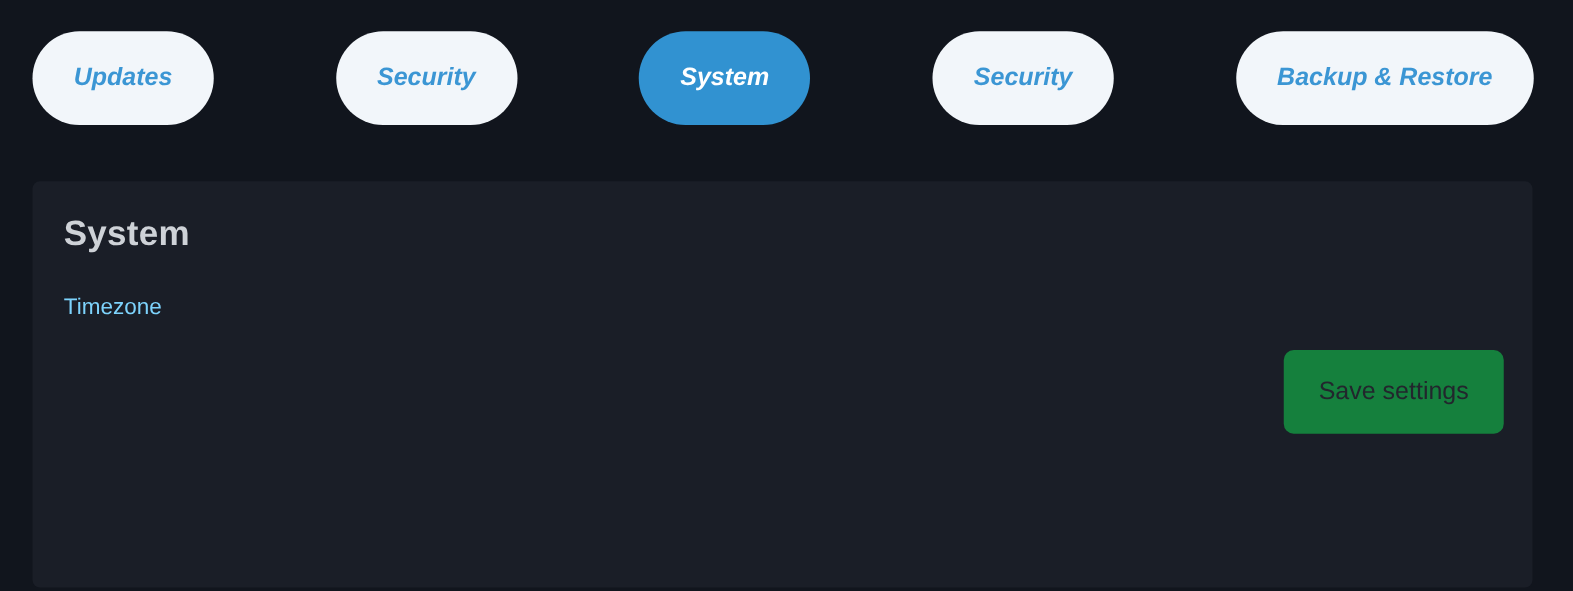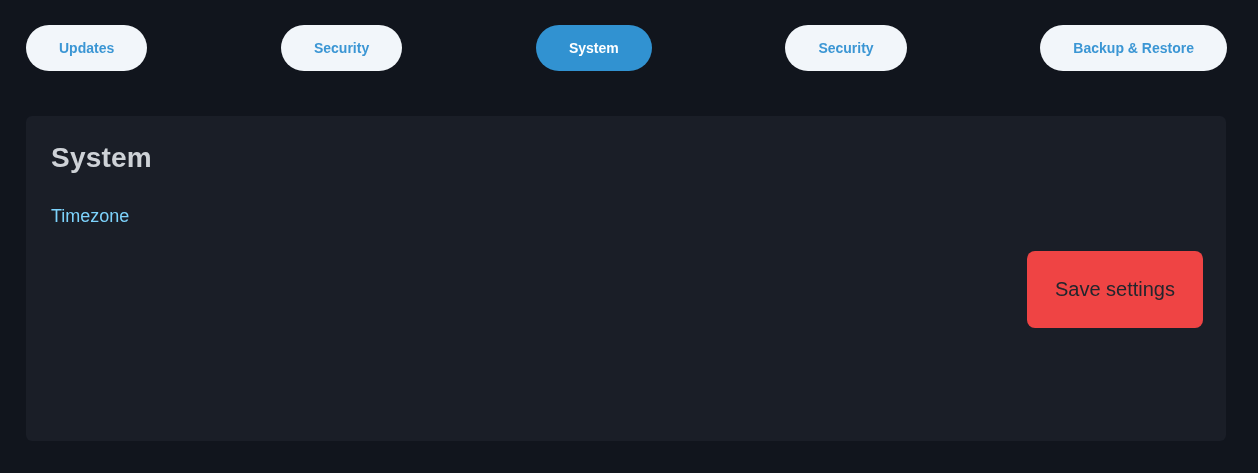--- a/index.html
+++ b/index.html
@@ -13,31 +13,32 @@
   .tabs {
     display: flex;
     justify-content: space-between;
     align-items: center;
     margin: 25px 31px 0 26px;
   }
   .tab {
     display: inline-flex;
     align-items: center;
     justify-content: center;
-    height: 46px;
+    height: 75px;
     padding: 0 33px;
     border: none;
     border-radius: 50px;
     background: #f2f6fa;
     color: #3b96d4;
     font-family: "Liberation Sans", "DejaVu Sans", sans-serif;
-    font-size: 14px;
+    font-size: 20px;
     font-weight: 700;
     cursor: pointer;
     white-space: nowrap;
+    font-style: italic;
   }
   .tab.active {
     background: #3192d1;
     color: #ffffff;
   }
   .card {
     margin: 45px 32px 0 26px;
     height: 325px;
     background: #1a1e27;
     border-radius: 6px;
@@ -73,23 +74,23 @@
   .chevron { flex: 0 0 auto; margin-right: 2px; }
   .actions {
     display: flex;
     justify-content: flex-end;
     margin-top: 24px;
   }
   .save-btn {
     display: inline-flex;
     align-items: center;
     justify-content: center;
-    height: 77px;
+    height: 67px;
     padding: 0 28px;
-    background: #ef4444;
+    background: #15803d;
     color: #22262d;
     border: none;
     border-radius: 8px;
     font-family: "Liberation Sans", "DejaVu Sans", sans-serif;
     font-size: 20px;
     cursor: pointer;
   }
 </style>
 </head>
 <body>

